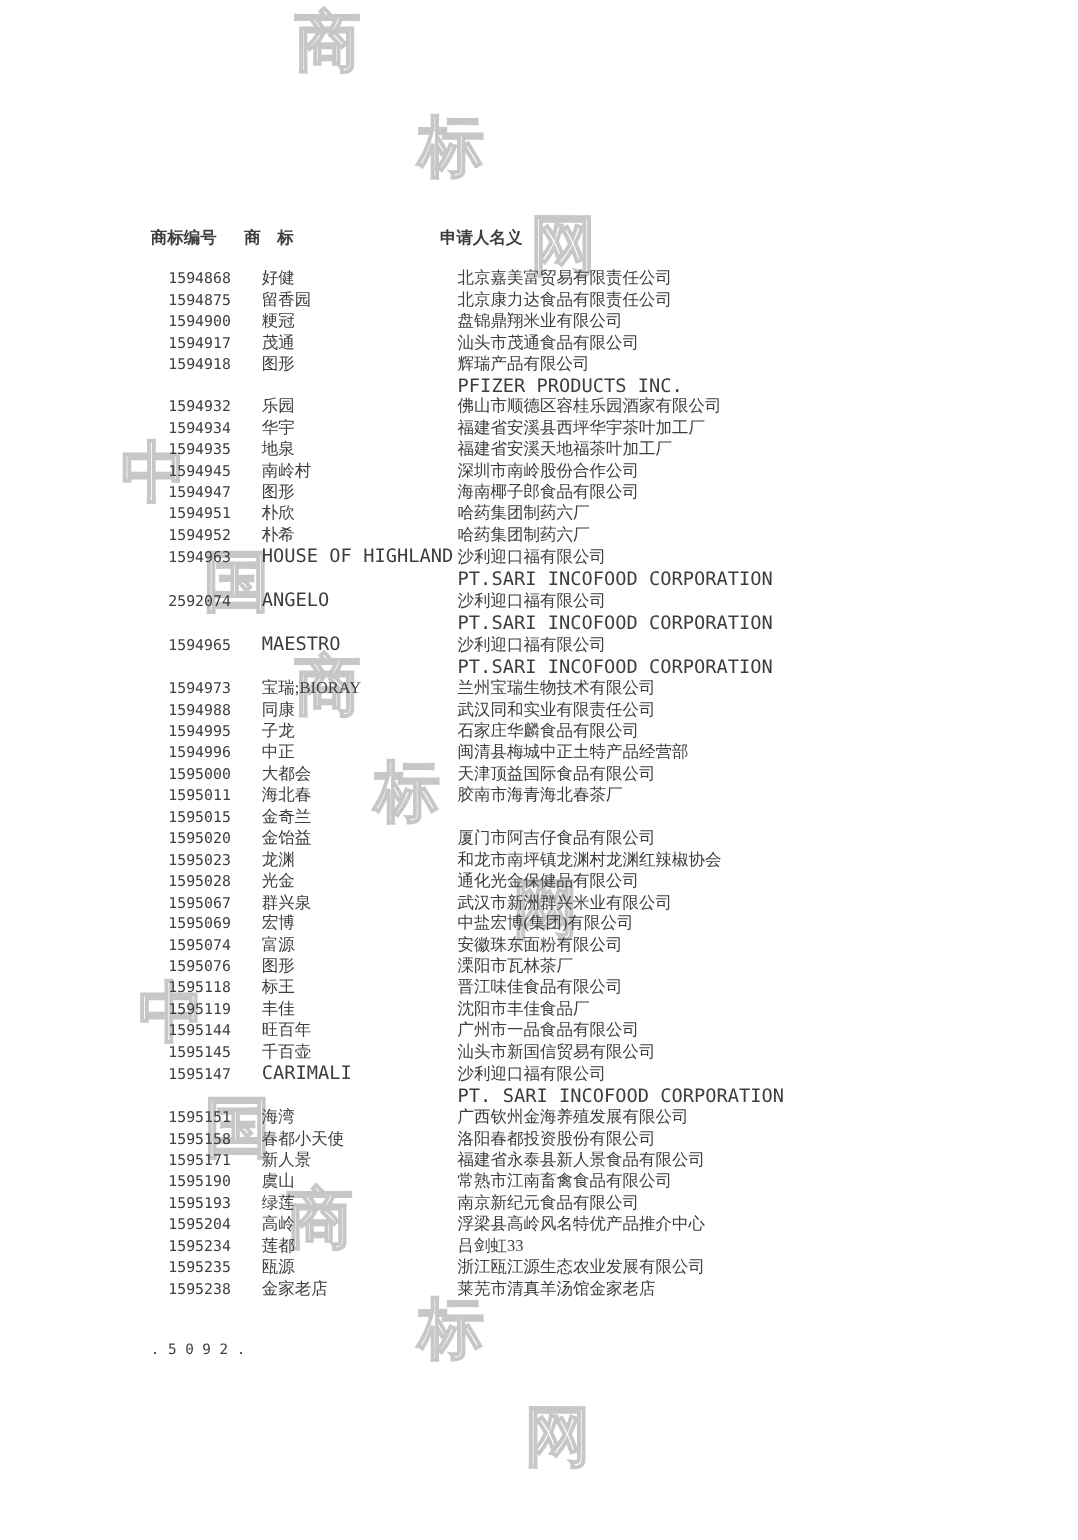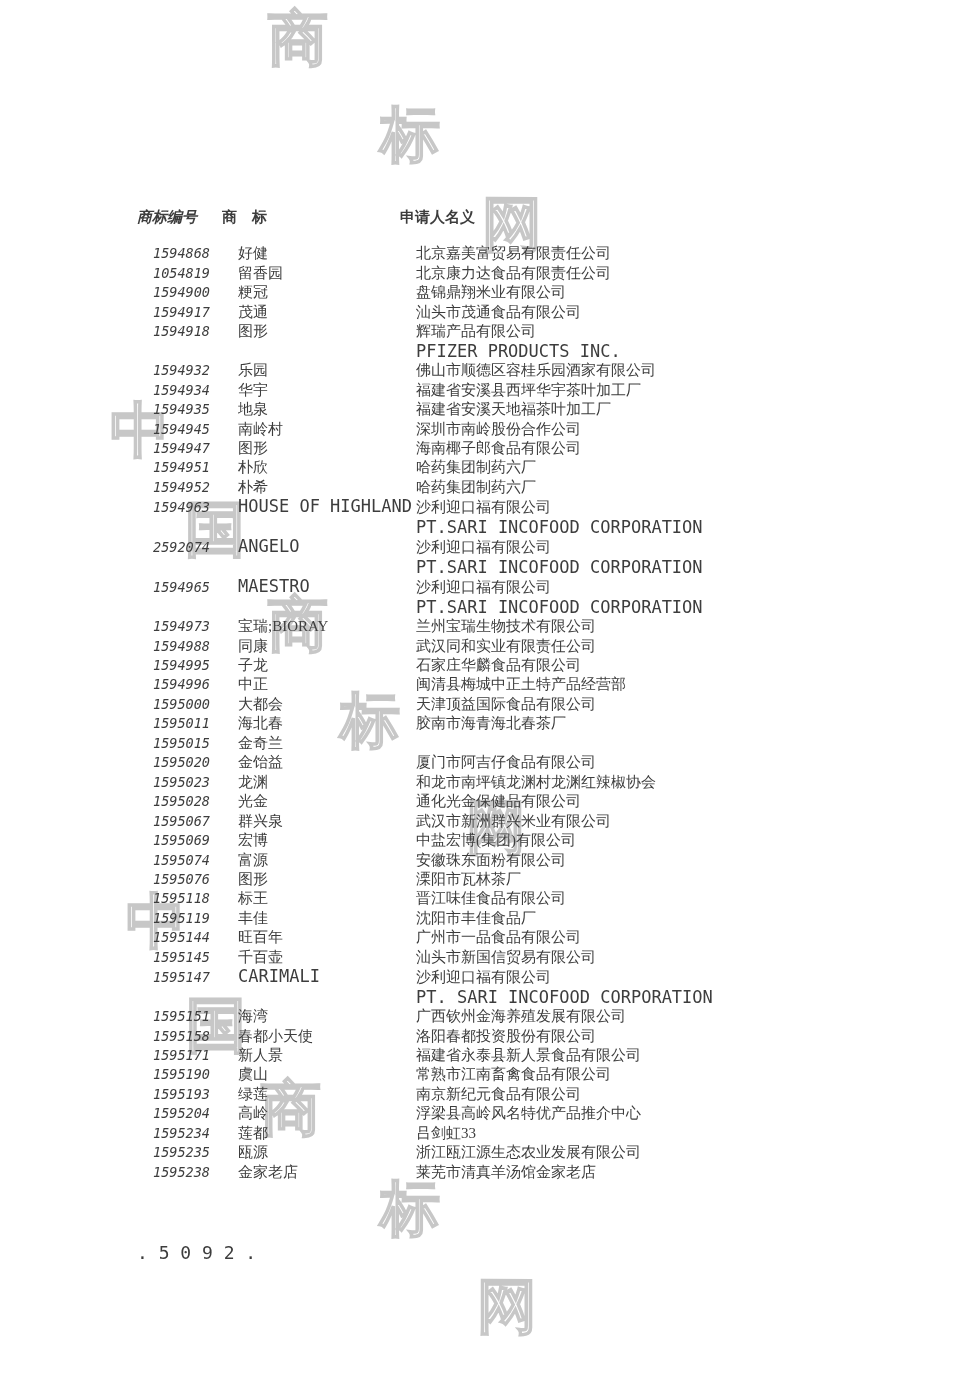--- a/index.html
+++ b/index.html
@@ -22,30 +22,30 @@
     user-select:none;
   }
   .doc {
     position:absolute; z-index:1;
     left:137px; top:208px; width:815px;
     color:#3d3d3d;
   }
   .hdr-row { display:flex; align-items:baseline; font-weight:bold; font-size:15px; line-height:19.45px; }
   .rows { margin-top:17px;margin-left:16px; }
   .row { display:flex; align-items:baseline; font-size:15px; line-height:19.45px; }
-  .c1 { width:85px; font-family:"DejaVu Sans Mono","Liberation Mono",monospace; font-size:13.5px;font-style:italic; }
+  .c1 { width:85px; font-family:"DejaVu Sans Mono","Liberation Mono",monospace; font-size:13.5px; }
   .c2 { width:178px; }
   .c3 { flex:1; }
   .hdr-row .c1 { font-family:"Liberation Serif","DejaVu Serif",serif; font-size:15px; }
   .latin { font-family:"DejaVu Sans Mono","Liberation Mono",monospace; font-size:17px; }
   .pageno {
     position:absolute; z-index:1;
     left:137px; top:1220px;
     font-family:"DejaVu Sans Mono","Liberation Mono",monospace;
-    font-size:18px; color:#3d3d3d;margin-top:22px;
+    font-size:13px; color:#3d3d3d;
   }
 </style>
 </head>
 <body>
 
 <div class="watermark-layer" id="wm-layer">
     <span class="wm" style="left: 268px; top: 8px;">商</span>
     <span class="wm" style="left: 380px; top: 104px;">标</span>
     <span class="wm" style="left: 482px; top: 194px;">网</span>
     <span class="wm" style="left: 110px; top: 400px;">中</span>
@@ -66,21 +66,21 @@
     <div class="c2">商　标</div>
     <div class="c3">申请人名义</div>
   </div>
   <div class="rows" id="rows">
       <div class="row">
         <div class="c1">1594868</div>
         <div class="c2">好健</div>
         <div class="c3">北京嘉美富贸易有限责任公司</div>
       </div>
       <div class="row">
-        <div class="c1">1054819</div>
+        <div class="c1">1594875</div>
         <div class="c2">留香园</div>
         <div class="c3">北京康力达食品有限责任公司</div>
       </div>
       <div class="row">
         <div class="c1">1594900</div>
         <div class="c2">粳冠</div>
         <div class="c3">盘锦鼎翔米业有限公司</div>
       </div>
       <div class="row">
         <div class="c1">1594917</div>

